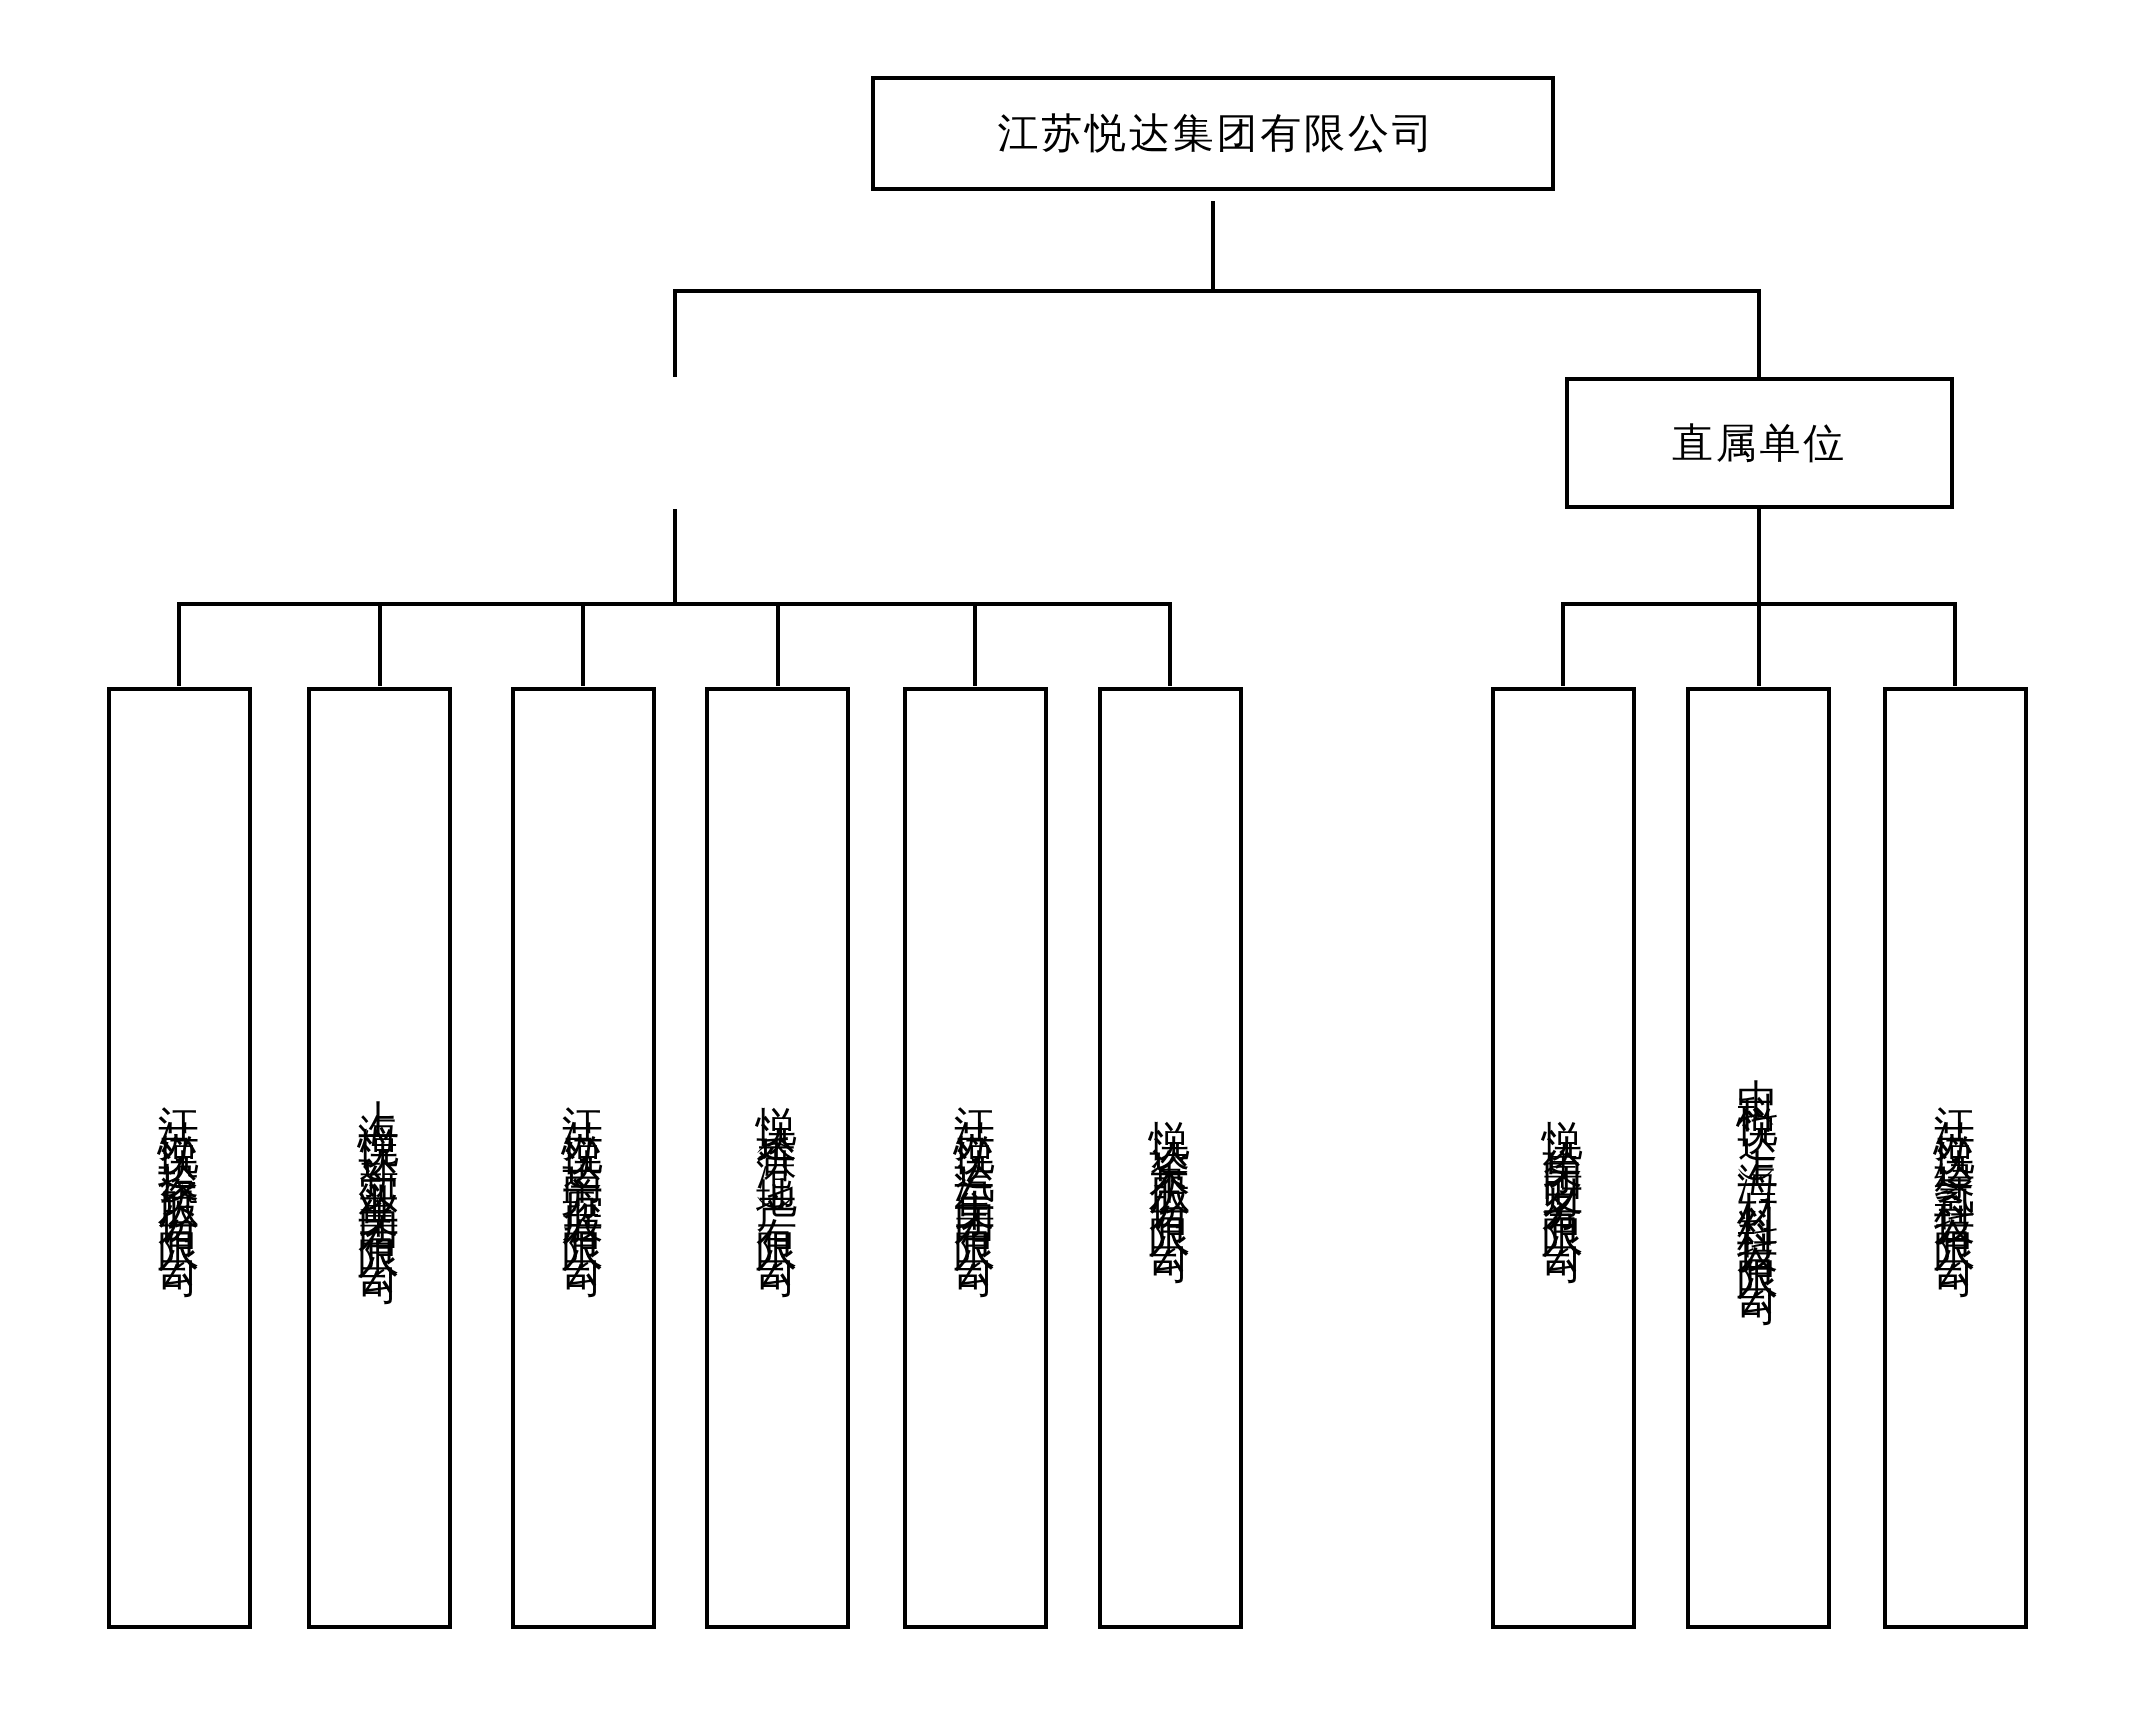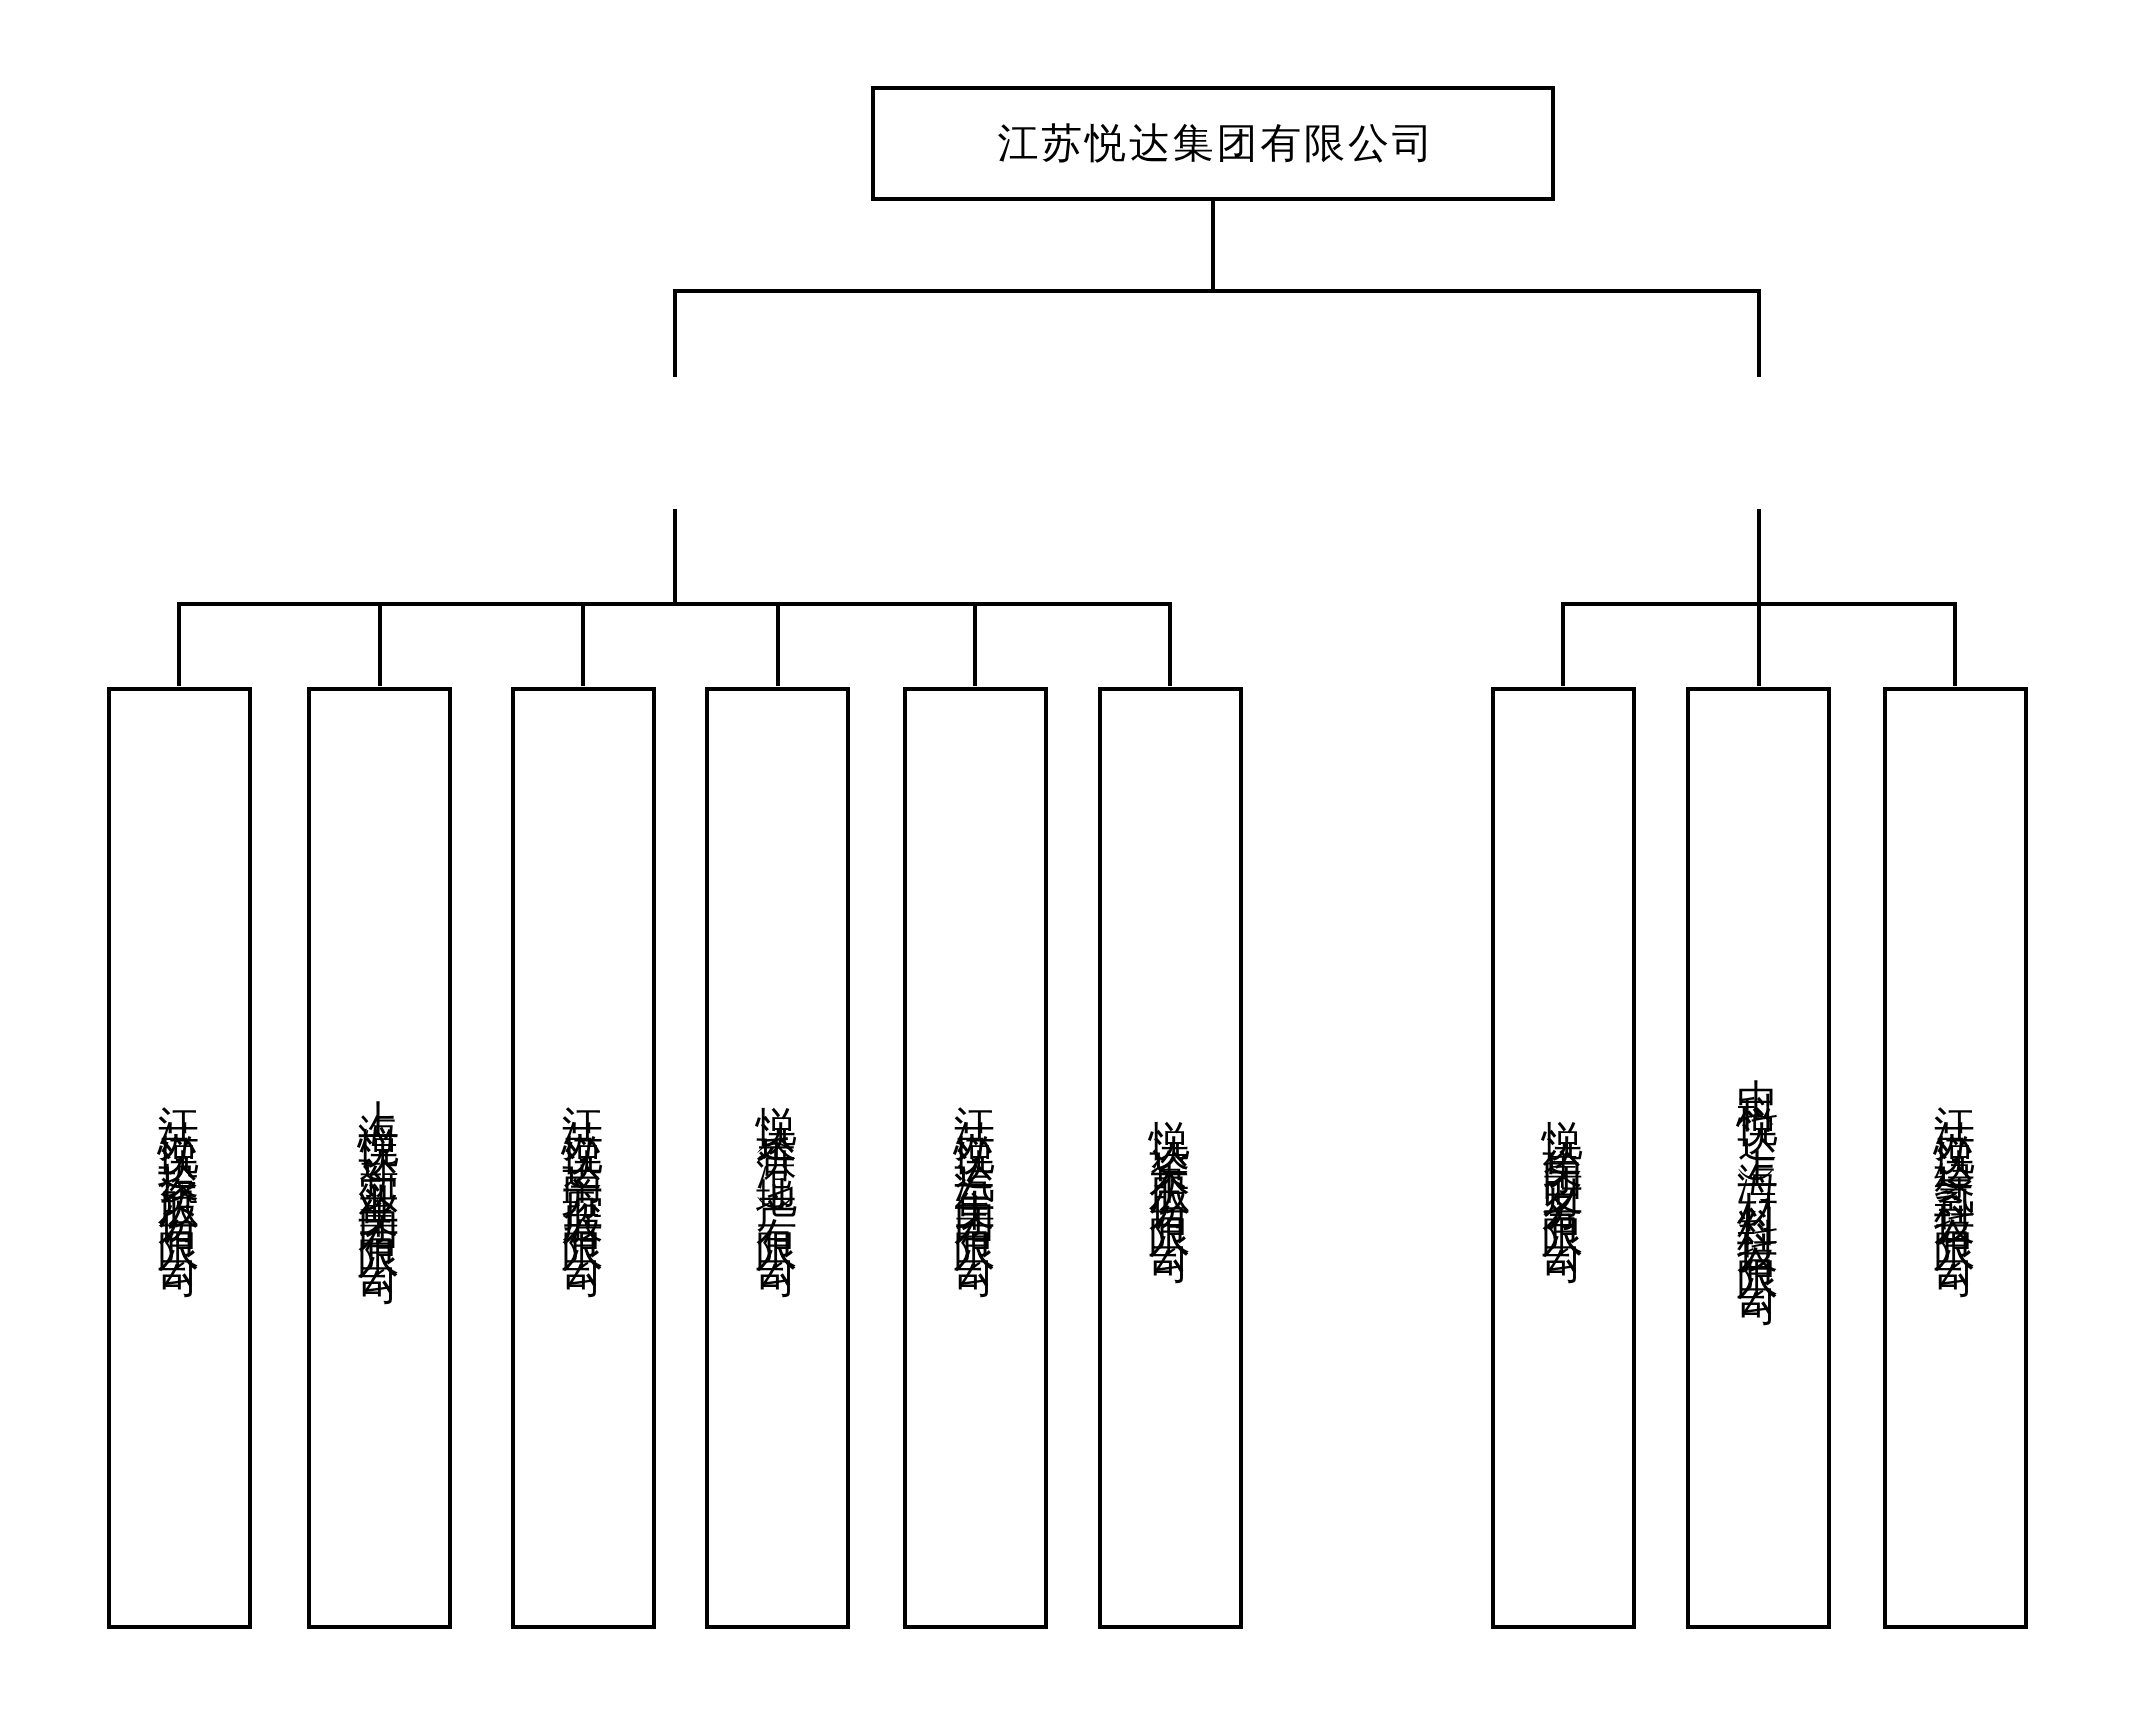--- a/index.html
+++ b/index.html
@@ -29,21 +29,21 @@
     letter-spacing: 2.8px;
     white-space: nowrap;
   }
   .vbox .label {
     writing-mode: vertical-rl;
     text-orientation: mixed;
     font-size: 41px;
     letter-spacing: 14px;
     white-space: nowrap;
   }
-  .root-box   { left: 871px;  top: 86px;  width: 684px; height: 115px; padding-left: 7px; }
+  .root-box   { left: 871px;  top: 76px;  width: 684px; height: 115px; padding-left: 7px; }
   .branch-l   { left: 478px;  top: 377px; width: 394px; height: 132px; }
   .branch-r   { left: 1565px; top: 377px; width: 389px; height: 132px; }
   .leaf       { top: 687px; width: 145px; height: 942px; }
   .leaf-1 { left: 107px; }
   .leaf-2 { left: 307px; }
   .leaf-3 { left: 511px; }
   .leaf-4 { left: 705px; }
   .leaf-5 { left: 903px; }
   .leaf-6 { left: 1098px; }
   .leaf-7 { left: 1491px; }
@@ -95,20 +95,23 @@
   <div class="line stub stub-5"></div>
   <div class="line stub stub-6"></div>
   <div class="line stub stub-7"></div>
   <div class="line stub stub-8"></div>
   <div class="line stub stub-9"></div>
 
   <div class="box hbox root-box">
     <span class="label">江苏悦达集团有限公司</span>
   </div>
 
+  <div class="box hbox branch-r">
+    <span class="label">直属单位</span>
+  </div>
 
   <div class="box vbox leaf leaf-1">
     <span class="label">江苏悦达投资股份有限公司</span>
   </div>
   <div class="box vbox leaf leaf-2">
     <span class="label">上海悦达新实业集团有限公司</span>
   </div>
   <div class="box vbox leaf leaf-3">
     <span class="label">江苏悦达南方控股有限公司</span>
   </div>

